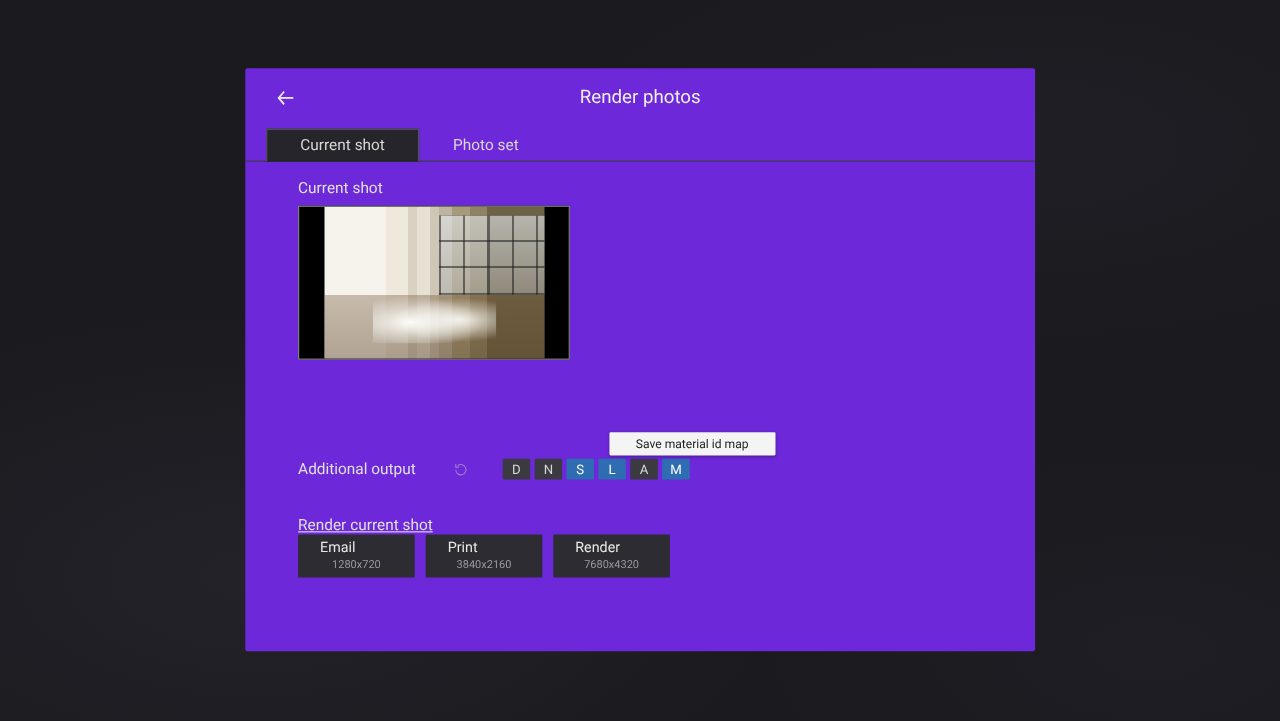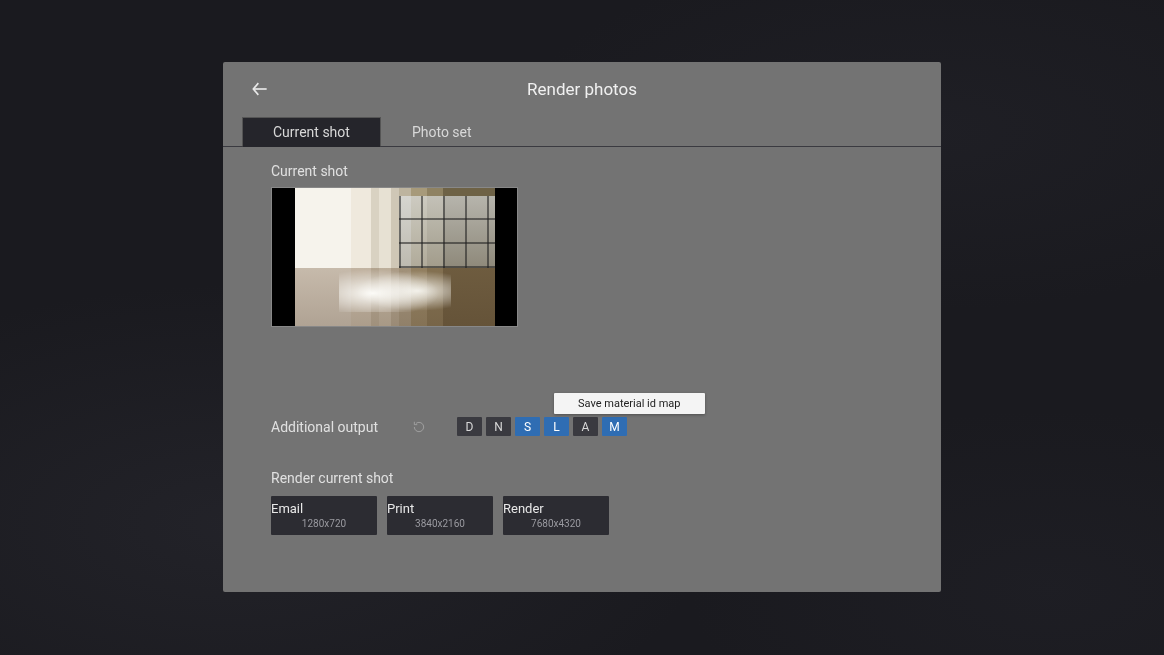--- a/index.html
+++ b/index.html
@@ -13,21 +13,21 @@
       radial-gradient(ellipse 600px 300px at 90% 90%, rgba(45,45,55,0.2), transparent 60%);
     color: #e8e8e8;
     overflow: hidden;
   }
   .panel {
     position: absolute;
     left: 223px;
     top: 62px;
     width: 718px;
     height: 530px;
-    background: #737373;
+    background: #6d28d9;
     border-radius: 2px;
     padding: 0;
   }
   .header {
     position: relative;
     height: 54px;
     display: flex;
     align-items: center;
     justify-content: center;
   }
@@ -170,31 +170,31 @@
     padding: 4px 24px;
     white-space: nowrap;
     left: 283px;
     top: -24px;
     border-radius: 1px;
     box-shadow: 0 1px 3px rgba(0,0,0,0.3);
   }
   .render-label {
     font-size: 14px;
     color: #e0e0e0;
-    margin-bottom: 10px;
+    text-decoration: underline;
   }
   .render-row {
     display: flex;
     gap: 10px;
   }
   .render-btn {
     width: 106px;
     height: 39px;
     background: #2c2c32;
-    padding: 5px 0;
+    padding: 5px 20px;
     cursor: pointer;
     border-radius: 1px;
     display:flex;
     flex-direction:column;
     justify-content:center;
   }
   .render-btn .rb-title {
     font-size: 13px;
     color: #e8e8e8;
     line-height: 1.2;

